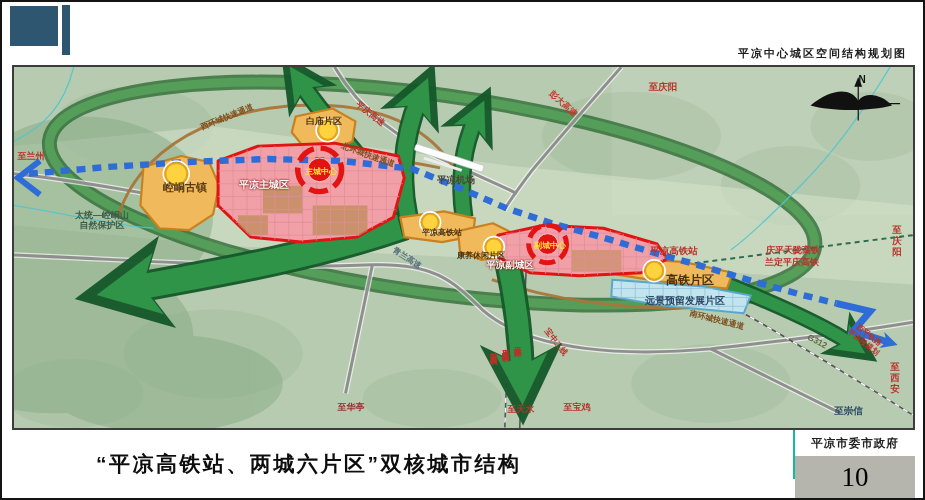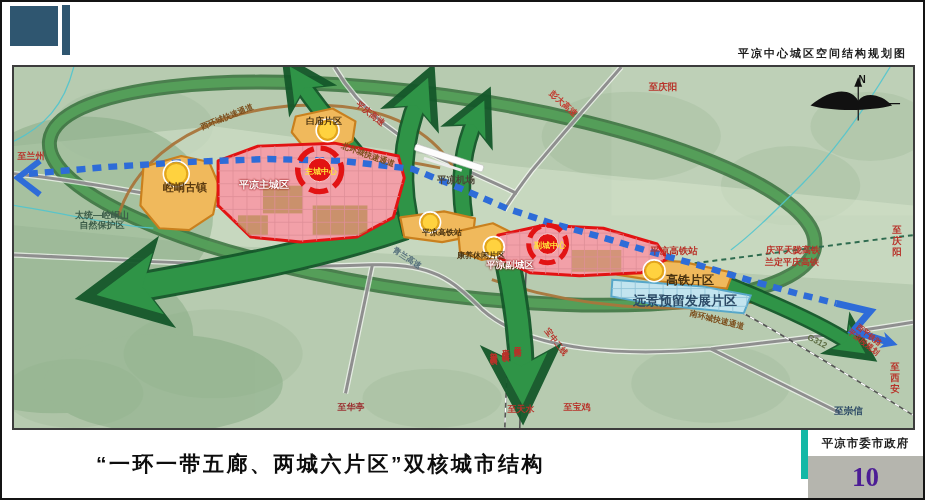--- a/index.html
+++ b/index.html
@@ -18,27 +18,27 @@
   .map-frame{position:absolute;left:10px;top:63px;width:903px;height:365px;border:2px solid #3c3c3c;
              box-sizing:border-box;background:#b7cbb0;}
   .map-frame svg{position:absolute;left:0;top:0;width:100%;height:100%;}
   .map-labels{position:absolute;left:0;top:0;width:100%;height:100%;pointer-events:none;}
   .map-label{position:absolute;font-weight:bold;white-space:pre-line;line-height:1.15;
              text-align:center;transform:translate(-50%,-50%);}
   
   .caption{position:absolute;left:12px;top:430px;width:775px;height:64px;display:flex;
            align-items:center;padding-left:82px;box-sizing:border-box;font-size:21px;
            font-weight:bold;color:#0d0d0d;letter-spacing:2.5px;}
-  .orgbox{position:absolute;left:791px;top:428px;width:122px;height:49px;border-left:7px solid #14b8a6;
-          box-sizing:border-box;margin-left:8px;}
+  .orgbox{position:absolute;left:791px;top:428px;width:122px;height:49px;border-left:2px solid #14b8a6;
+          box-sizing:border-box;}
   .org-label{height:26px;display:flex;align-items:center;justify-content:center;
              font-family:"Liberation Serif",serif;font-size:11.5px;font-weight:bold;color:#222;
              letter-spacing:1px;background:#fff;}
   .page-num{height:43px;display:flex;align-items:center;justify-content:center;background:#b5b5ae;
-            font-family:"Liberation Serif",serif;font-size:27px;font-weight:bold;color:#4c1d95;}
+            font-family:"Liberation Serif",serif;font-size:27px;font-weight:normal;color:#000000;}
 </style>
 </head>
 <body>
 
 <div class="page">
 
   <div class="hdr-square"></div>
   <div class="hdr-bar"></div>
   <div class="hdr-sub">平凉中心城区空间结构规划图</div>
 
@@ -236,40 +236,40 @@
         <span class="map-label" style="left: 549px; top: 37px; color: rgb(194, 59, 47); font-size: 8.5px; transform: translate(-50%, -50%) rotate(42deg);">彭大高速</span>
         <span class="map-label" style="left: 649px; top: 20px; color: rgb(184, 51, 42); font-size: 9.5px; transform: translate(-50%, -50%);">至庆阳</span>
         <span class="map-label" style="left: 442px; top: 113px; color: rgb(76, 69, 56); font-size: 9.5px; transform: translate(-50%, -50%);">平凉机场</span>
         <span class="map-label" style="left: 393px; top: 191px; color: rgb(86, 112, 124); font-size: 8px; transform: translate(-50%, -50%) rotate(33deg);">青兰高速</span>
         <span class="map-label" style="left: 428px; top: 166px; color: rgb(74, 51, 16); font-size: 8px; transform: translate(-50%, -50%);">平凉高铁站</span>
         <span class="map-label" style="left: 467px; top: 189px; color: rgb(74, 51, 16); font-size: 8px; transform: translate(-50%, -50%);">康养休闲片区</span>
         <span class="map-label" style="left: 496px; top: 198px; color: rgb(255, 255, 255); font-size: 9.5px; transform: translate(-50%, -50%); text-shadow: rgba(140, 10, 10, 0.95) 0px 0px 2px, rgba(140, 10, 10, 0.95) 0px 0px 2px;">平凉副城区</span>
         <span class="map-label" style="left: 536px; top: 179px; color: rgb(255, 224, 58); font-size: 8px; transform: translate(-50%, -50%);">副城中心</span>
         <span class="map-label" style="left: 660px; top: 184px; color: rgb(184, 51, 42); font-size: 9.5px; transform: translate(-50%, -50%);">平凉高铁站</span>
         <span class="map-label" style="left: 676px; top: 214px; color: rgb(74, 51, 16); font-size: 12px; transform: translate(-50%, -50%);">高铁片区</span>
-        <span class="map-label" style="left: 671px; top: 234px; color: rgb(44, 74, 102); font-size: 13px; transform: translate(-50%, -50%);">远景预留发展片区</span>
+        <span class="map-label" style="left: 671px; top: 234px; color: rgb(44, 74, 102); font-size: 10px; transform: translate(-50%, -50%);">远景预留发展片区</span>
         <span class="map-label" style="left: 703px; top: 253px; color: rgb(124, 79, 29); font-size: 8px; transform: translate(-50%, -50%) rotate(14deg);">南环城快速通道</span>
         <span class="map-label" style="left: 779px; top: 183px; color: rgb(184, 51, 42); font-size: 9px; transform: translate(-50%, -50%);">庆平天陇高铁</span>
         <span class="map-label" style="left: 778px; top: 195px; color: rgb(184, 51, 42); font-size: 9px; transform: translate(-50%, -50%);">兰定平庆高铁</span>
         <span class="map-label" style="left: 883px; top: 174px; color: rgb(184, 51, 42); font-size: 9.5px; transform: translate(-50%, -50%);">至庆阳</span>
         <span class="map-label" style="left: 803px; top: 275px; color: rgb(94, 110, 68); font-size: 8.5px; transform: translate(-50%, -50%) rotate(28deg);">G312</span>
         <span class="map-label" style="left: 852px; top: 272px; color: rgb(184, 51, 42); font-size: 7.5px; transform: translate(-50%, -50%) rotate(38deg);">西平铁路
 平凉段规划</span>
         <span class="map-label" style="left: 881px; top: 311px; color: rgb(184, 51, 42); font-size: 9.5px; transform: translate(-50%, -50%);">至西安</span>
         <span class="map-label" style="left: 828px; top: 344px; color: rgb(44, 74, 102); font-size: 9.5px; transform: translate(-50%, -50%); padding-left: 13px;">至崇信</span>
         <span class="map-label" style="left: 337px; top: 340px; color: rgb(154, 48, 48); font-size: 9px; transform: translate(-50%, -50%);">至华亭</span>
         <span class="map-label" style="left: 479px; top: 282px; color: rgb(184, 51, 42); font-size: 7.5px; transform: translate(-50%, -50%); writing-mode: vertical-rl; letter-spacing: 1px;">兰定平庆高铁</span>
         <span class="map-label" style="left: 491px; top: 279px; color: rgb(184, 51, 42); font-size: 7.5px; transform: translate(-50%, -50%); writing-mode: vertical-rl; letter-spacing: 1px;">庆平天陇高铁</span>
         <span class="map-label" style="left: 503px; top: 275px; color: rgb(184, 51, 42); font-size: 7.5px; transform: translate(-50%, -50%); writing-mode: vertical-rl; letter-spacing: 1px;">天平铁路</span>
         <span class="map-label" style="left: 542px; top: 275px; color: rgb(184, 51, 42); font-size: 8px; transform: translate(-50%, -50%) rotate(52deg);">宝中二线</span>
         <span class="map-label" style="left: 507px; top: 342px; color: rgb(184, 51, 42); font-size: 9px; transform: translate(-50%, -50%);">至天水</span>
         <span class="map-label" style="left: 563px; top: 340px; color: rgb(184, 51, 42); font-size: 9px; transform: translate(-50%, -50%);">至宝鸡</span>
         <span class="map-label" style="left: 848px; top: 13px; color: rgb(17, 17, 17); font-size: 10px; transform: translate(-50%, -50%);">N</span>
       </div>
   </div>
 
-  <div class="caption">“一环一带五廊、两城六片区”双核城市结构</div>
+  <div class="caption">“平凉高铁站、两城六片区”双核城市结构</div>
   <div class="orgbox">
     <div class="org-label">平凉市委市政府</div>
     <div class="page-num">10</div>
   </div>
 
 </div>
 
 </body></html>

